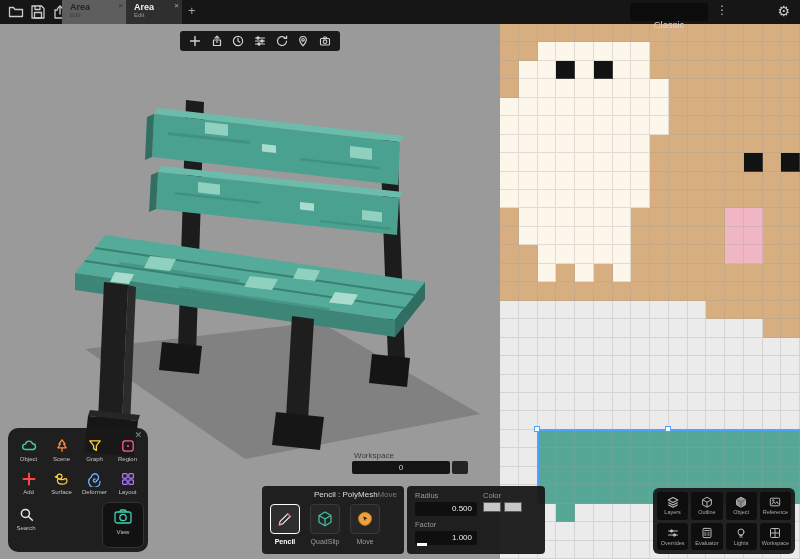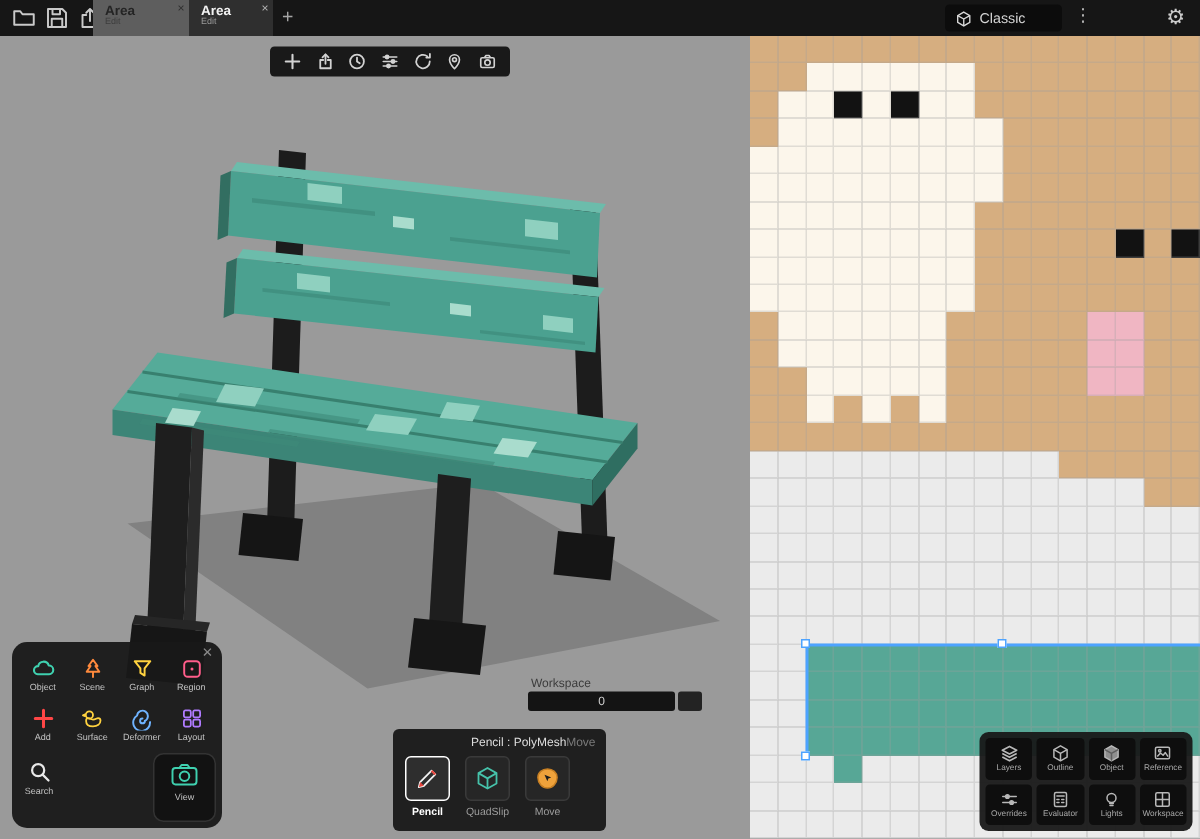--- a/index.html
+++ b/index.html
@@ -14,21 +14,21 @@
   .tab { position:absolute; top:0; height:24px; padding:3px 14px 0 8px; cursor:pointer; }
   .tab .t-label { display:block; font-size:9px; line-height:9px; font-weight:bold; }
   .tab .t-sub { display:block; font-size:6px; line-height:7px; }
   .tab .t-close { position:absolute; right:3px; top:1px; font-size:8px; cursor:pointer; }
   #tab-0 { left:62px; width:64px; background:#5e5e5e; }
   #tab-0 .t-label{ color:#242424; } #tab-0 .t-sub{ color:#3d3d3d; } #tab-0 .t-close{ color:#2e2e2e; }
   #tab-1 { left:126px; width:56px; background:#2f2f2f; }
   #tab-1 .t-label{ color:#f2f2f2; } #tab-1 .t-sub{ color:#9a9a9a; } #tab-1 .t-close{ color:#b5b5b5; }
   #new-tab { position:absolute; left:188px; top:3px; color:#a5a5a5; font-size:13px; cursor:pointer; }
   #preset-btn { position:absolute; right:92px; top:3px; width:78px; height:18px; background:#0c0c0c;
-    border-radius:3px; display:flex; align-items:center; gap:5px; padding:0 7px; cursor:pointer; }
+    border-radius:3px; display:flex; align-items:center; gap:16px; padding:0 7px; cursor:pointer;flex-direction:column; }
   #preset-btn span { color:#d6d6d6; font-size:9.5px; }
   #kebab { position:absolute; right:72px; top:3px; color:#bbb; font-size:12px; cursor:pointer; }
   #gear { position:absolute; right:10px; top:3px; color:#cccccc; font-size:14px; cursor:pointer; }
 
   
   #viewport { left:0; top:24px; width:500px; height:535px; background:#9a9a9a; overflow:hidden; }
   #vp-toolbar { left:180px; top:31px; width:160px; height:20px; background:rgba(18,18,18,.95);
     border-radius:3px; display:flex; align-items:center; justify-content:space-around; padding:0 4px; z-index:20; }
   #vp-toolbar svg { cursor:pointer; }
 
@@ -788,20 +788,30 @@
       <svg width="18" height="18" viewBox="0 0 18 18">
         <path d="M9 2.6c3.6 0 6.4 2.4 6.4 5.8 0 3.8-3 6.9-6.4 6.9S2.6 12.2 2.6 8.4C2.6 5 5.4 2.6 9 2.6z" fill="#efa23b" stroke="#c77f23" stroke-width="1"></path>
         <path d="M7 6.5l4.5 1.8-1.9.7-.7 1.9z" fill="#1d1d1d"></path>
         </svg>
     </div>
     <span class="ptool-label selected" style="left:8px">Pencil</span>
     <span class="ptool-label" style="left:48px">QuadSlip</span>
     <span class="ptool-label" style="left:88px">Move</span>
   </div>
 
+  <div id="brush-panel" class="abs panel">
+    <span class="bp-label" style="left:8px; top:5px">Radius</span>
+    <div class="bp-box" style="left:8px; top:16px">0.500</div>
+    <span class="bp-label" style="left:8px; top:34px">Factor</span>
+    <div class="bp-box" style="left:8px; top:45px">1.000</div>
+    <div id="factor-chip"></div>
+    <span class="bp-label" style="left:76px; top:5px">Color</span>
+    <div class="swatch" style="left:76px; top:16px"></div>
+    <div class="swatch" style="left:97px; top:16px"></div>
+  </div>
 
   <div id="right-dock" class="abs panel">
     <div class="dock-tile">
       <svg width="12" height="12" viewBox="0 0 12 12" fill="none" stroke="#b8b8b8" stroke-width="1.1" stroke-linejoin="round">
         <path d="M6 1.6l4.8 2.5L6 6.6 1.2 4.1z"></path>
           <path d="M1.2 6.4L6 8.9l4.8-2.5"></path>
           <path d="M1.2 8.7L6 11.2l4.8-2.5"></path>
         </svg>
       <span class="dock-label">Layers</span>
     </div>

